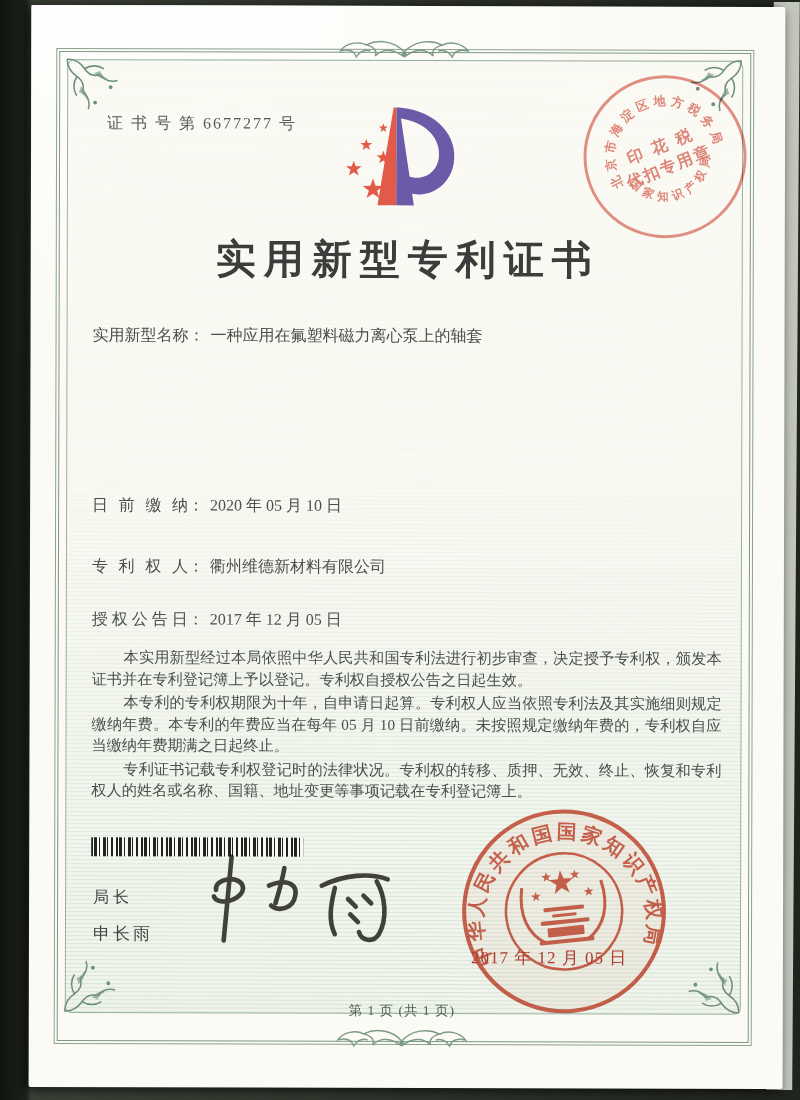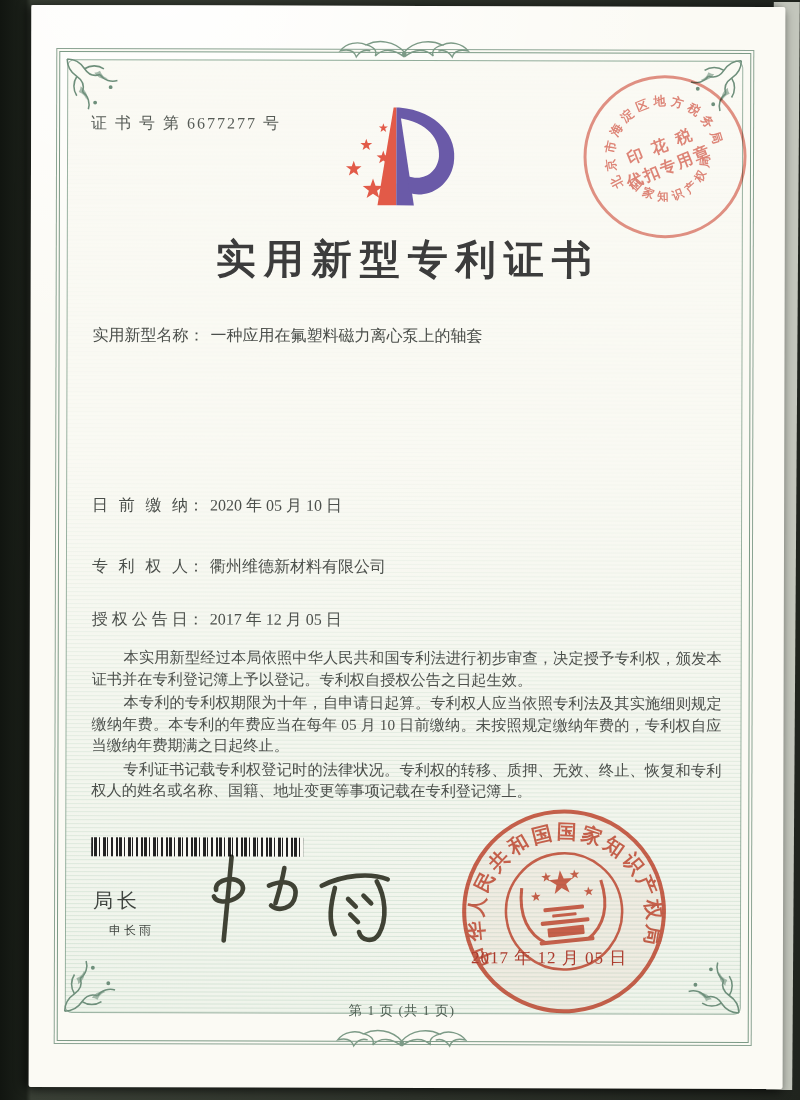--- a/index.html
+++ b/index.html
@@ -22,34 +22,34 @@
     box-shadow:0 0 0 2px #fbfaf4, 0 0 0 3px #8aa392;
   }
   .panel{
     position:absolute;left:36px;top:54px;width:674px;height:952px;
     border:1.5px solid rgba(122,154,133,.75);border-radius:7px;
     background-color:#eef3ea;
     background-image:
       linear-gradient(180deg, rgba(251,250,244,.96) 0%, rgba(251,250,244,.88) 42%, rgba(251,250,244,.45) 68%, rgba(251,250,244,.12) 100%),
       repeating-linear-gradient(0deg, rgba(120,170,140,.25) 0 1px, rgba(255,255,255,0) 1px 4px);
   }
-  .cert-no{position:absolute;left:60px;top:108px;font-size:16px;letter-spacing:2px;color:#565b56;}
+  .cert-no{position:absolute;left:76px;top:108px;font-size:16px;letter-spacing:2px;color:#565b56;}
   .logo{position:absolute;left:305px;top:88px;width:140px;height:125px;}
   .title{position:absolute;left:0;top:226px;width:100%;text-align:center;
     font-size:40px;font-weight:600;letter-spacing:8px;color:#3c3c3c;}
   .field{position:absolute;left:62px;font-size:16px;color:#4b4f4b;white-space:nowrap;}
   .field .lbl{display:inline-block;width:96px;text-align:justify;text-align-last:justify;vertical-align:top;}
   .field .colon{margin-right:6px;}
   .f0{top:320px}.f1{top:377px}.f2{top:434px}.f3{top:490px}.f4{top:551px}.f5{top:604px}
   .body-text{position:absolute;left:62px;top:641px;width:630px;font-size:15.2px;line-height:21.5px;color:#4b4f4b;text-align:justify;}
   .body-text p{margin:0 0 2px 0;text-indent:2.1em;}
   .barcode{position:absolute;left:62px;top:832px;width:212px;height:19px;
     background:repeating-linear-gradient(90deg,#222 0 2px,#f8f8f2 2px 3px,#222 3px 6px,#f8f8f2 6px 8px,#222 8px 9px,#f8f8f2 9px 12px,#222 12px 15px,#f8f8f2 15px 16px,#222 16px 17px,#f8f8f2 17px 20px,#222 20px 22px,#f8f8f2 22px 25px);}
-  .director-label{position:absolute;left:64px;top:882px;font-size:20px;color:#3f443f;letter-spacing:4px;}
-  .director-name{position:absolute;left:64px;top:917px;font-size:12px;color:#3f443f;letter-spacing:3px;margin-left:16px;}
+  .director-label{position:absolute;left:64px;top:882px;font-size:16px;color:#3f443f;letter-spacing:4px;}
+  .director-name{position:absolute;left:64px;top:917px;font-size:17px;color:#3f443f;letter-spacing:3px;}
   .signature{position:absolute;left:165px;top:843px;width:220px;height:108px;mix-blend-mode:multiply;}
   .seal{position:absolute;left:428px;top:798px;width:214px;height:214px;transform:rotate(-6deg);mix-blend-mode:multiply;opacity:.92;}
   .seal-date{position:absolute;left:442px;top:940px;font-size:17px;color:#ab3a2c;letter-spacing:1px;z-index:5;white-space:nowrap;}
   .tax-stamp{position:absolute;left:548px;top:64px;width:172px;height:172px;transform:rotate(-22deg);mix-blend-mode:multiply;opacity:.85;}
   .footer{position:absolute;left:36px;top:996px;width:674px;text-align:center;font-size:13.5px;color:#506054;letter-spacing:1px;}
   .orn-h{position:absolute;left:303px;width:140px;height:30px;}
   .orn-top{top:31px;} .orn-bottom{top:1020px;}
   .corner{position:absolute;width:58px;height:58px;}
   .c-br{left:654px;top:950px;}
   .c-bl{left:34px;top:950px;transform:scaleX(-1);}

